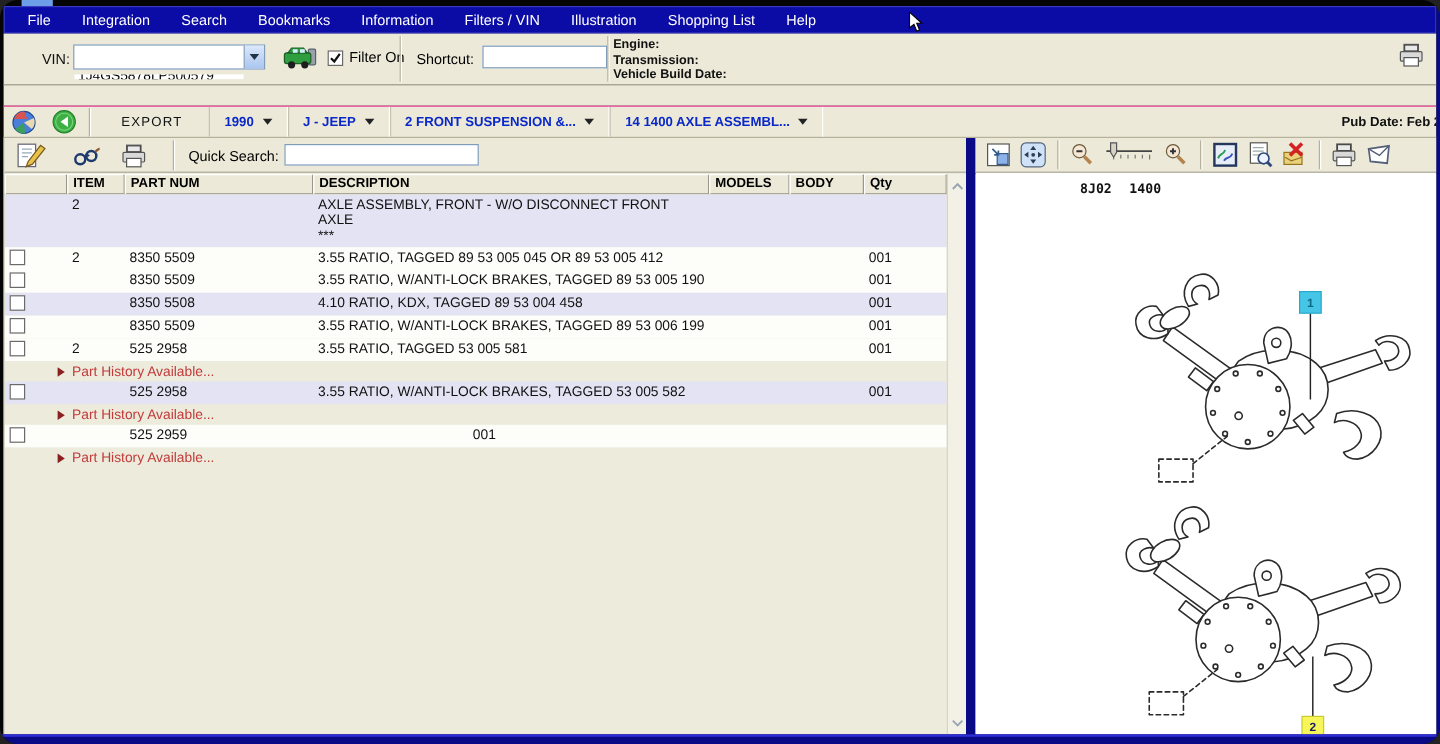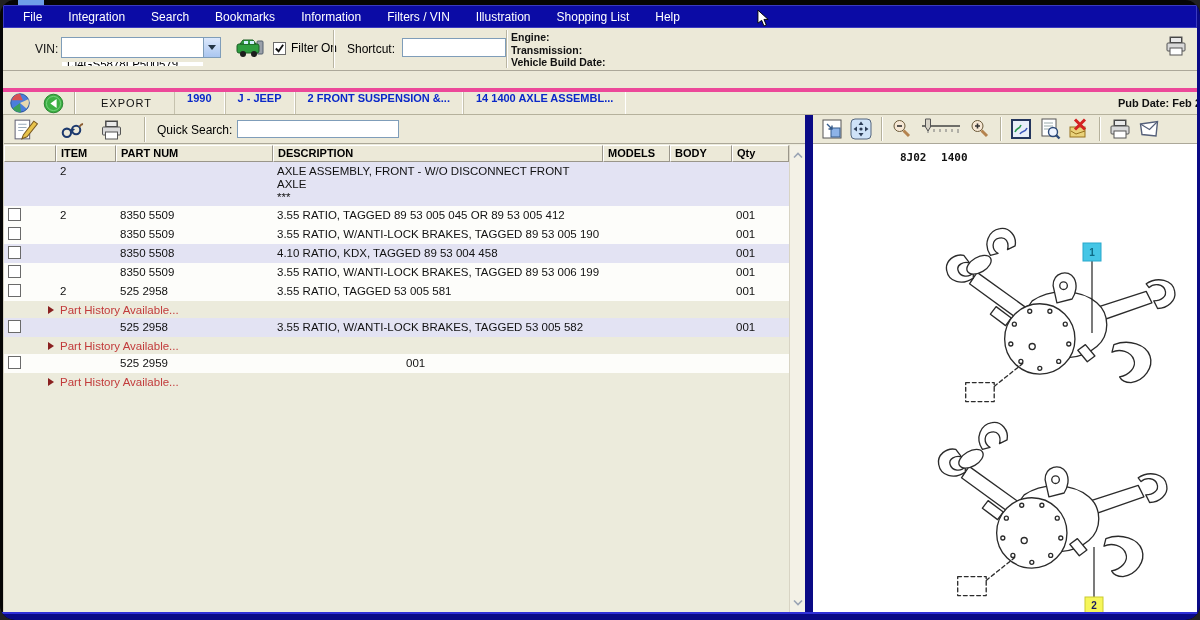--- a/index.html
+++ b/index.html
@@ -34,27 +34,27 @@
   .v-sep { position:absolute; top:2px; width:1px; height:38px; background:#b9b5a2; box-shadow:1px 0 0 #fff; }
   .shortcut-label { position:absolute; left:344px; top:14px; font-size:12px; }
   .shortcut-input { position:absolute; left:399px; top:10px; width:104px; height:19px; border:1px solid #7f9db9;
                     font-size:11.5px; padding:2px 3px; font-family:"Liberation Sans",sans-serif; outline:none; }
   .veh-info { position:absolute; left:508px; top:3px; font-size:10.5px; font-weight:bold; line-height:12.5px; color:#111; }
   .vin-print { position:absolute; right:8px; top:6px; }
 
   
   .gap-strip { position:absolute; left:3px; top:71px; right:3px; height:17px; background:#ece9d8; }
   .nav-bar { position:absolute; left:3px; top:88px; right:3px; height:27px; background:#ece9d8;
-             border-top:4px solid #ec4899; border-bottom:1px solid #b5b19c; display:flex; align-items:center; overflow:hidden; }
+             border-top:1px solid #ec4899; border-bottom:1px solid #b5b19c; display:flex; align-items:center; overflow:hidden; }
   .nav-icon-btn { padding:1px 5px; display:flex; align-items:center; }
   .nav-sep { width:1px; height:24px; background:#b5b19c; box-shadow:1px 0 0 #fff; margin:0 4px; }
   .export-btn { font-size:11px; letter-spacing:1px; color:#111; padding:0 22px; }
   .nav-dropdowns { display:flex; height:100%; align-items:stretch; }
-  .nav-dd { display:flex; align-items:center; gap:21px; padding:0 12px; border-left:1px solid #c6c2ae;
-            border-right:1px solid #fff; cursor:default;flex-direction:column; }
+  .nav-dd { display:flex; align-items:center; gap:7px; padding:0 12px; border-left:1px solid #c6c2ae;
+            border-right:1px solid #fff; cursor:default; }
   .nav-dd span:first-child { font-size:11px; font-weight:bold; color:#0a28c8; white-space:nowrap; }
   .dd-caret { width:0; height:0; border-left:4px solid transparent; border-right:4px solid transparent;
               border-top:5px solid #222; }
   .pub-date { margin-left:auto; font-size:11px; font-weight:bold; color:#111; white-space:nowrap; padding-right:0;
               margin-right:-4px; }
 
   
   .main { position:absolute; left:3px; top:115px; right:3px; bottom:8px; display:flex; }
   .left-panel { width:802px; position:relative; background:#ecebdc; border-left:1px solid #d6d2c2; }
   .panel-divider { width:8px; background:#0a0a86; }
@@ -70,21 +70,21 @@
   .qs-label { position:absolute; left:153px; top:8px; font-size:12px; }
   .qs-input { position:absolute; left:233px; top:5px; width:162px; height:18px; border:1px solid #7f9db9;
               font-size:11.5px; padding:1px 3px; font-family:"Liberation Sans",sans-serif; outline:none; }
 
   
   .grid-header { position:absolute; top:30px; left:0; right:16px; height:17px; display:flex; }
   .gh { background:#ece9d8; border-top:1px solid #fff; border-left:1px solid #fff;
         border-right:1px solid #9a968a; border-bottom:1px solid #9a968a; font-size:11px; font-weight:bold;
         padding:1px 0 0 4px; overflow:hidden; white-space:nowrap; }
   .grid-body { position:absolute; top:47px; left:0; right:16px; bottom:0; background:#ecebdc; overflow:hidden; }
-  .c0{width:52px;} .c1{width:60px;} .c2{width:157px;} .c3{width:330px;} .c4{width:67px;} .c5{width:62px;} .c6{flex:1;}
+  .c0{width:52px;} .c1{width:48px;} .c2{width:157px;} .c3{width:330px;} .c4{width:67px;} .c5{width:62px;} .c6{flex:1;}
   .row { display:flex; font-size:11.5px; color:#111; min-height:19px; align-items:flex-start; }
   .row.lav { background:#e3e3f3; }
   .row.white { background:#fdfdfa; }
   .cell { padding:3px 3px 2px 4px; line-height:13px; }
   .cb-cell { padding:2px 0 0 4px; }
   .hist-row { background:#ecebdc; color:#c23b3b; font-size:11.5px; height:17px; display:flex;
               align-items:center; padding-left:44px; }
   .hist-tri { width:0; height:0; border-top:4px solid transparent; border-bottom:4px solid transparent;
               border-left:6px solid #8a2020; margin-right:6px; }
 

